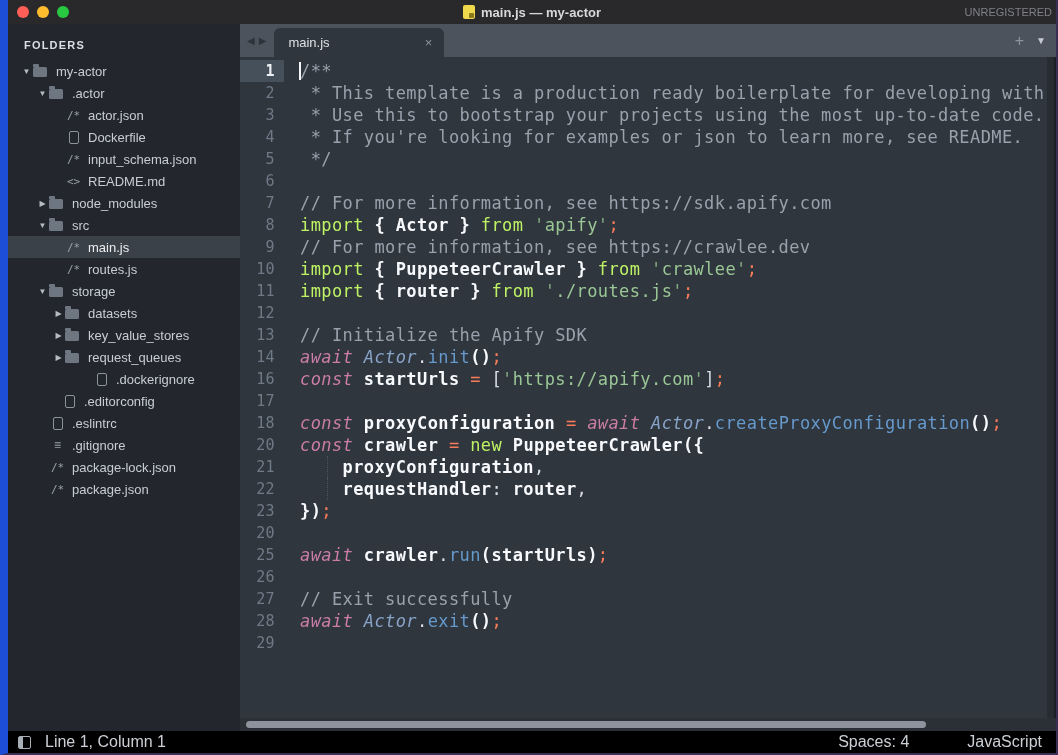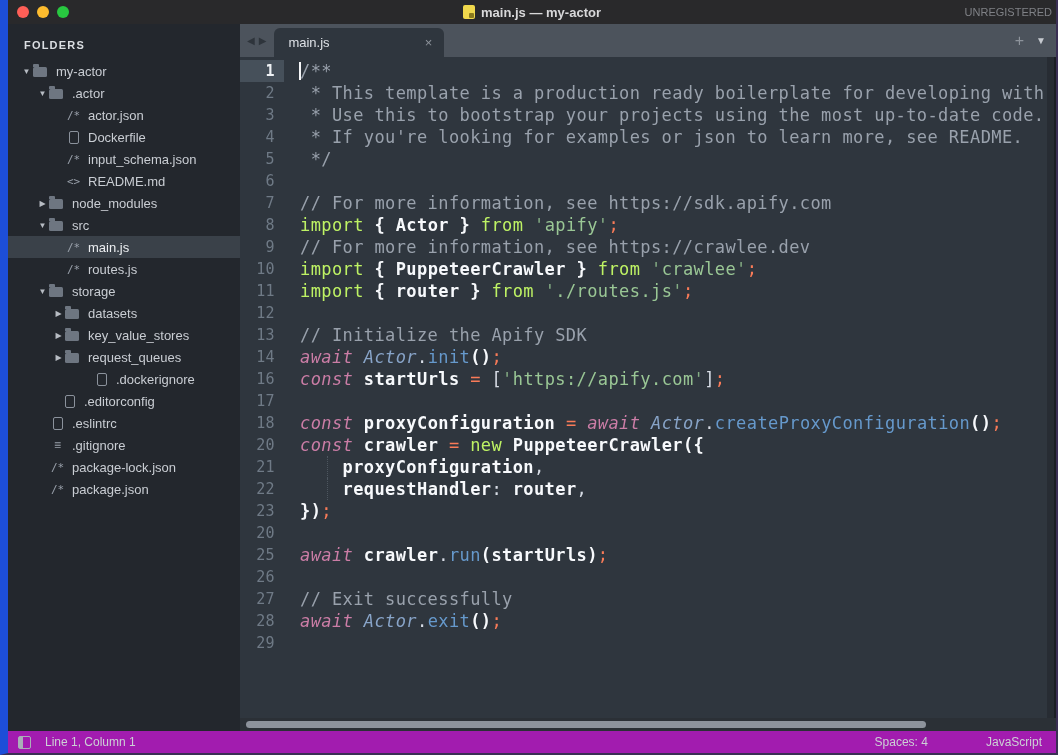--- a/index.html
+++ b/index.html
@@ -59,21 +59,21 @@
   .tk-q { color:#84ad84; }
   .tk-o { color:#f97b58; }
   .tk-f { color:#6699cc; }
   .tk-t { color:#88a4c8; font-style:italic; }
   .tk-w { color:#d8dde6; }
   .tk-b { color:#f7f9fc; font-weight:bold; }
   .vscroll { position:absolute; top:0; right:0; width:9px; height:100%; background:#272c33; border-right:2px solid #1b1e23; }
   .hscroll { height:13px; flex:0 0 auto; background:#2b3036; position:relative; }
   .hscroll .thumb { position:absolute; top:3px; left:6px; width:680px; height:7px; background:#8d939c; border-radius:4px; }
   
-  .statusbar { height:22px; flex:0 0 auto; background:#a21caf; display:flex; align-items:center; padding:0 14px 0 10px; font-size:12px; color:#ccd0d5; }
+  .statusbar { height:22px; flex:0 0 auto; background:#000000; display:flex; align-items:center; padding:0 14px 0 10px; font-size:16px; color:#ccd0d5; }
   .sicon { width:13px; height:13px; border:1.5px solid #a9afb7; border-radius:2px; margin-right:14px; position:relative; }
   .sicon::before { content:""; position:absolute; left:0; top:0; width:4px; height:100%; background:#a9afb7; }
   .sb-right { margin-left:auto; display:flex; gap:58px; }
 </style>
 </head>
 <body>
 
 <div class="app">
 
   <div class="titlebar">

